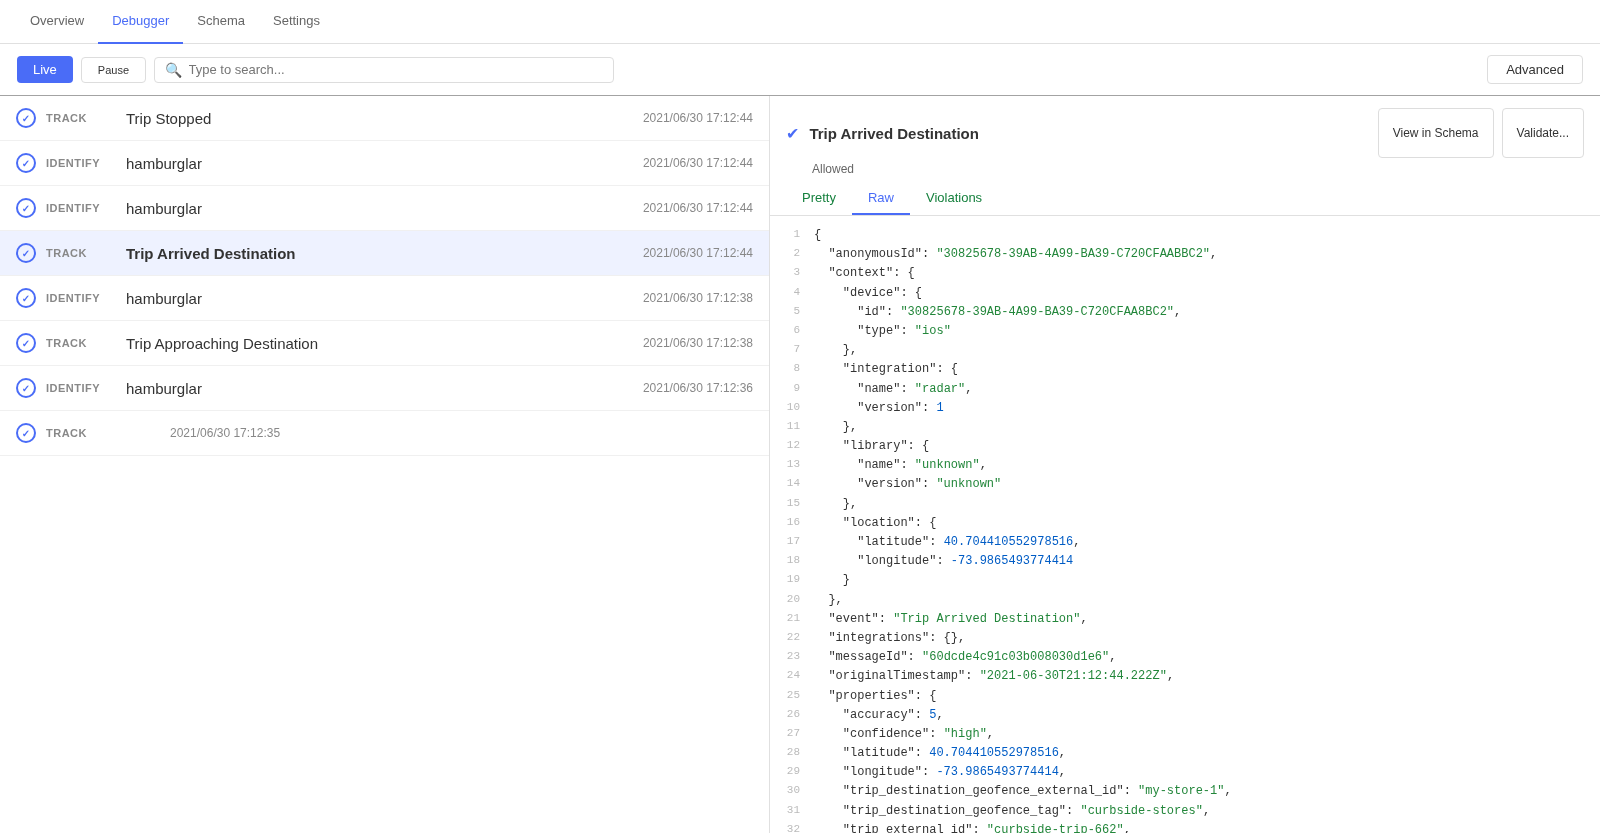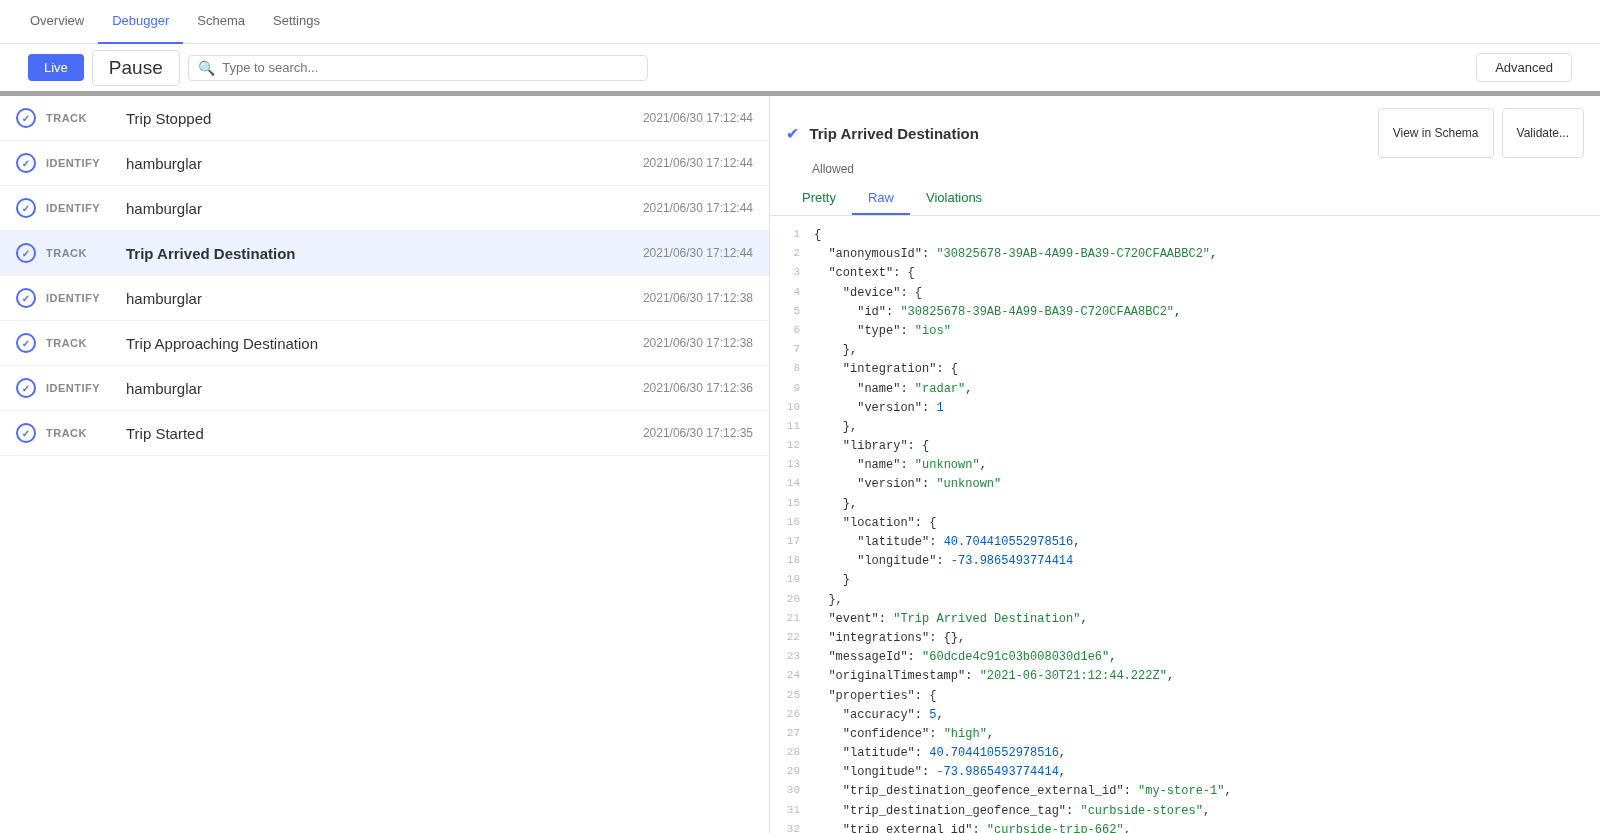--- a/index.html
+++ b/index.html
@@ -4,23 +4,23 @@
   <style>
     * { box-sizing: border-box; margin: 0; padding: 0; }
     body { font-family: -apple-system, BlinkMacSystemFont, 'Segoe UI', sans-serif; font-size: 13px; background: #f5f6f8; color: #333; height: 833px; overflow: hidden; }
 
     
     .top-nav { display: flex; align-items: center; background: #fff; border-bottom: 1px solid #e0e0e0; padding: 0 16px; height: 44px; text-align: right; }
     .nav-tab { padding: 0 14px; height: 44px; display: flex; align-items: center; font-size: 13px; color: #666; cursor: pointer; border-bottom: 2px solid transparent; }
     .nav-tab.active { color: #4a6cf7; border-bottom: 2px solid #4a6cf7; font-weight: 500; }
 
     
-    .toolbar { display: flex; align-items: center; background: #fff; padding: 10px 28px; border-bottom: 5px solid #a3a3a3; gap: 8px; height: 52px; }
+    .toolbar { display: flex; align-items: center; background: #fff; padding: 10px 17px; border-bottom: 1px solid #a3a3a3; gap: 8px; height: 52px; }
     .btn-live { background: #4a6cf7; color: #fff; border: none; border-radius: 4px; padding: 6px 16px; font-size: 13px; cursor: pointer; font-weight: 500; }
-    .btn-pause { background: #fff; color: #333; border: 1px solid #ddd; border-radius: 4px; padding: 6px 16px; font-size: 19px; cursor: pointer; }
+    .btn-pause { background: #fff; color: #333; border: 1px solid #ddd; border-radius: 4px; padding: 6px 16px; font-size: 11px; cursor: pointer; }
     .search-wrap { display: flex; align-items: center; border: 1px solid #ddd; border-radius: 4px; background: #fff; padding: 4px 10px; flex: 1; max-width: 460px; gap: 6px; }
     .search-wrap input { border: none; outline: none; font-size: 13px; color: #666; width: 100%; }
     .search-icon { color: #aaa; font-size: 14px; }
     .btn-advanced { margin-left: auto; background: #fff; color: #333; border: 1px solid #ddd; border-radius: 4px; padding: 6px 18px; font-size: 13px; cursor: pointer; }
 
     
     .main-layout { display: flex; height: calc(833px - 44px - 52px); }
 
     
     .left-panel { width: 770px; min-width: 770px; background: #fff; border-right: 1px solid #e0e0e0; overflow-y: auto; }
@@ -121,21 +121,20 @@
   </div>
       <div class="event-row">
     <div class="check-icon"></div>
     <span class="event-type">IDENTIFY</span>
     <span class="event-name">hamburglar</span>
     <span class="event-time">2021/06/30 17:12:36</span>
   </div>
       <div class="event-row">
     <div class="check-icon"></div>
     <span class="event-type">TRACK</span>
-    <span class="event-name">Trip Started</span>
     <span class="event-time">2021/06/30 17:12:35</span>
   </div>
     </div>
 
   <div class="right-panel">
     <div class="right-header">
       <div class="event-title-row">
         <span style="color:#4a6cf7;font-size:16px;">✔</span>
         <span class="event-title">Trip Arrived Destination</span>
         <div class="header-actions">

